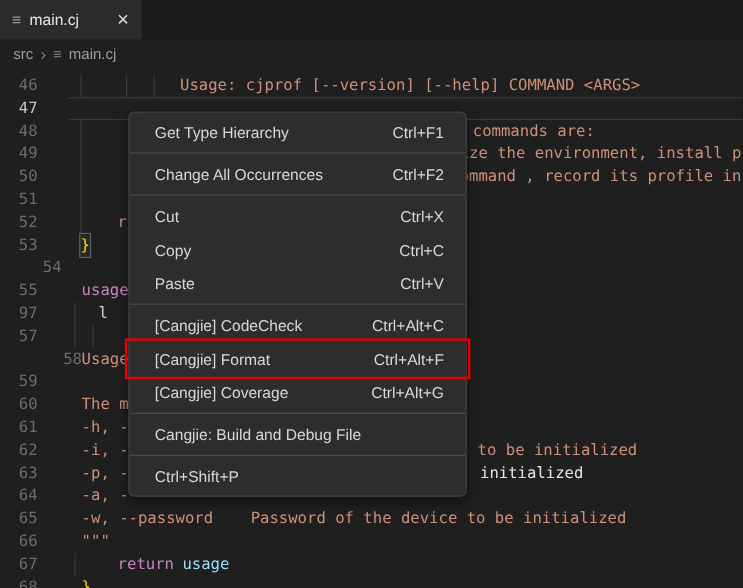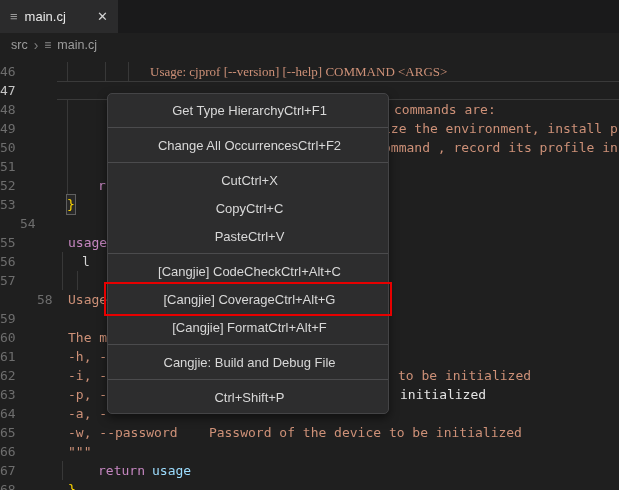--- a/index.html
+++ b/index.html
@@ -26,21 +26,21 @@
     position:absolute; left:0; top:33px; width:545px; height:24px;
     display:flex; align-items:center; gap:6px; padding-left:11px; box-sizing:border-box;
     color:#9d9d9d; font-size:12.5px; background:#1f1f1f;
   }
   .breadcrumb .chev { color:#7f7f7f; font-size:14px; line-height:1; }
   .breadcrumb .ficon { color:#8a8a8a; font-size:12px; line-height:1; }
 
   
   #editor { position:absolute; left:0; top:0; width:619px; height:490px; }
   .ln {
-    position:absolute; left:0; width:47px; text-align:left;
+    position:absolute; left:0; width:47px; text-align:center;
     font-family:"DejaVu Sans Mono", monospace; font-size:13px; line-height:19px;
     color:#6d6d6d;
   }
   .ln.cur { color:#c5c5c5; }
   .code {
     position:absolute; font-family:"DejaVu Sans Mono", monospace;
     font-size:13px; line-height:19px; white-space:pre;
   }
   .boxed { outline:1px solid #606060; background:rgba(110,110,110,0.12); }
   .guide { position:absolute; width:1px; height:19px; background:#383838; }
@@ -50,21 +50,21 @@
   }
 
   
   #menu {
     position:absolute; left:107px; top:93px; width:282px;
     background:#2d2d2e; border:1px solid #444446; border-radius:5px;
     box-shadow:0 4px 10px rgba(0,0,0,0.5);
     padding:2px 0; box-sizing:border-box; z-index:10;
   }
   .mi {
-    height:28px; display:flex; align-items:center; justify-content:center;
+    height:28px; display:flex; align-items:center; justify-content:space-between;
     padding:0 18px 0 21px; color:#d8d8d8; font-size:13px; cursor:default;
   }
   .mi .sc { color:#d8d8d8; }
   .msep { height:1px; background:#4b4b4d; margin:3px 0; }
 
   .redbox { position:absolute; border:2px solid #e70000; box-sizing:border-box; z-index:20; pointer-events:none; }
 </style>
 </head>
 <body>
 
@@ -83,21 +83,21 @@
     <span class="chev">›</span>
     <span class="ficon">≡</span>
     <span>main.cj</span>
   </div>
 
   <div id="editor">
       <div class="guide" style="left: 67px; top: 62px;"></div>
       <div class="guide" style="left: 105px; top: 62px;"></div>
       <div class="guide" style="left: 128px; top: 62px;"></div>
       <div class="ln" style="top: 62px;">46</div>
-      <span class="code str" style="left: 150px; top: 62px; color: rgb(206, 145, 120); font-family: Liberation Serif, serif;">Usage: cjprof [--version] [--help] COMMAND &lt;ARGS&gt;</span>
+      <span class="code str" style="left: 150px; top: 62px; color: rgb(206, 145, 120);">Usage: cjprof [--version] [--help] COMMAND &lt;ARGS&gt;</span>
       <div class="curline" style="top: 81px;"></div>
       <div class="ln cur" style="top: 81px;">47</div>
       <div class="guide" style="left: 67px; top: 100px;"></div>
       <div class="ln" style="top: 100px;">48</div>
       <span class="code str" style="left: 394px; top: 100px; color: rgb(206, 145, 120);">commands are:</span>
       <div class="guide" style="left: 67px; top: 119px;"></div>
       <div class="ln" style="top: 119px;">49</div>
       <span class="code str" style="left: 383px; top: 119px; color: rgb(206, 145, 120);">ize the environment, install p</span>
       <div class="guide" style="left: 67px; top: 138px;"></div>
       <div class="ln" style="top: 138px;">50</div>
@@ -106,21 +106,21 @@
       <div class="ln" style="top: 157px;">51</div>
       <div class="guide" style="left: 67px; top: 176px;"></div>
       <div class="ln" style="top: 176px;">52</div>
       <span class="code kw" style="left: 98px; top: 176px; color: rgb(197, 134, 192);">r</span>
       <div class="ln" style="top: 195px;">53</div>
       <span class="code brace boxed" style="left: 67px; top: 195px; color: rgb(255, 215, 0);">}</span>
       <div class="ln" style="top: 214px; margin-left: 20px;">54</div>
       <div class="ln" style="top: 233px;">55</div>
       <span class="code kw" style="left: 68px; top: 233px; color: rgb(197, 134, 192);">usage</span>
       <div class="guide" style="left: 62px; top: 252px;"></div>
-      <div class="ln" style="top: 252px;">56</div>
+      <div class="ln" style="top: 252px;">97</div>
       <span class="code plain" style="left: 82px; top: 252px; color: rgb(212, 212, 212);">l</span>
       <div class="guide" style="left: 62px; top: 271px;"></div>
       <div class="guide" style="left: 77px; top: 271px;"></div>
       <div class="ln" style="top: 271px;">57</div>
       <div class="ln" style="top: 290px; padding-left: 37px;">58</div>
       <span class="code str" style="left: 68px; top: 290px; color: rgb(206, 145, 120);">Usage</span>
       <div class="ln" style="top: 309px;">59</div>
       <div class="ln" style="top: 328px;">60</div>
       <span class="code str" style="left: 68px; top: 328px; color: rgb(206, 145, 120);">The m</span>
       <div class="ln" style="top: 347px;">61</div>
@@ -166,27 +166,27 @@
       </div>
       <div class="mi">
         <span>Paste</span>
         <span class="sc">Ctrl+V</span>
       </div>
       <div class="msep"></div>
       <div class="mi">
         <span>[Cangjie] CodeCheck</span>
         <span class="sc">Ctrl+Alt+C</span>
       </div>
+      <div class="mi">
+        <span>[Cangjie] Format</span>
+        <span class="sc">Ctrl+Alt+F</span>
+      </div>
       <div class="mi hi">
         <span>[Cangjie] Coverage</span>
         <span class="sc">Ctrl+Alt+G</span>
-      </div>
-      <div class="mi">
-        <span>[Cangjie] Format</span>
-        <span class="sc">Ctrl+Alt+F</span>
       </div>
       <div class="msep"></div>
       <div class="mi">
         <span>Cangjie: Build and Debug File</span>
         <span class="sc"></span>
       </div>
       <div class="msep"></div>
       <div class="mi">
         <span class="sc">Ctrl+Shift+P</span>
       </div>

